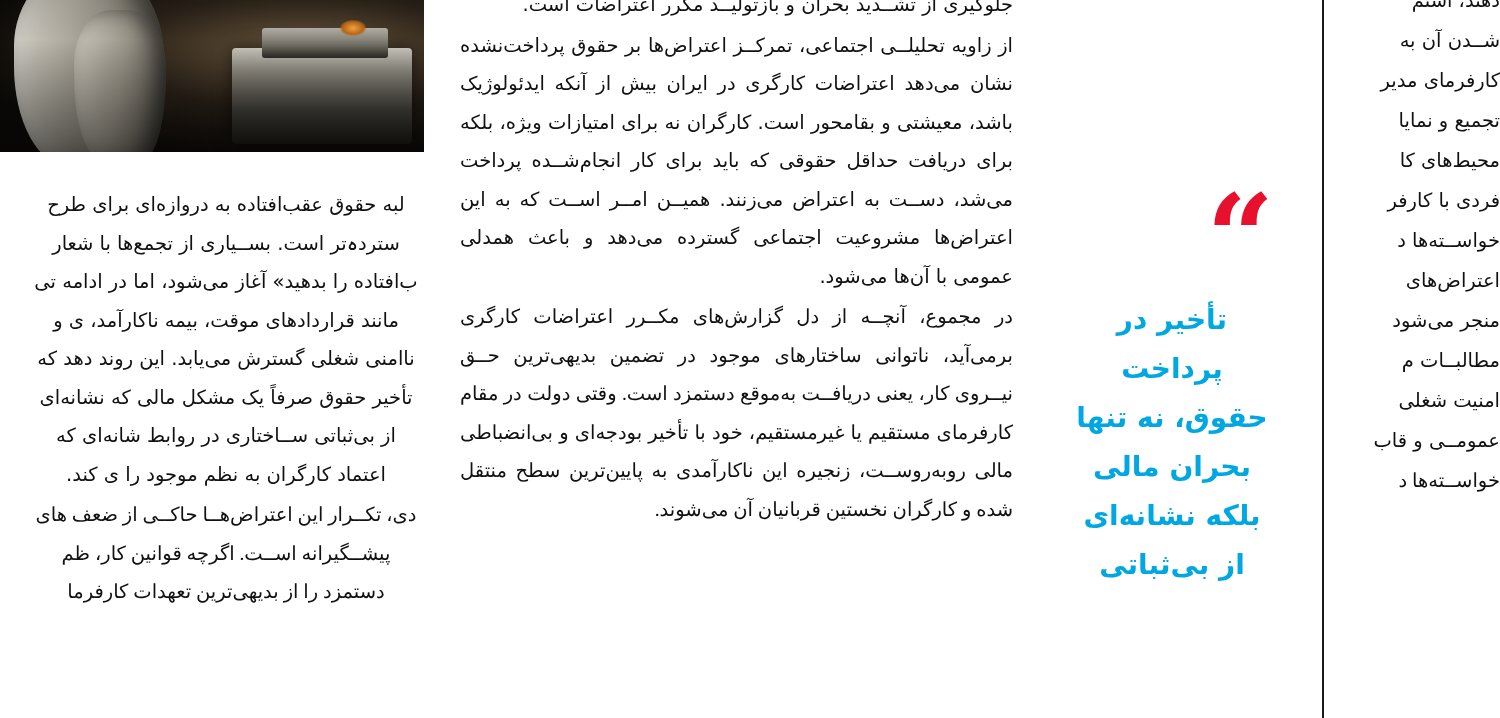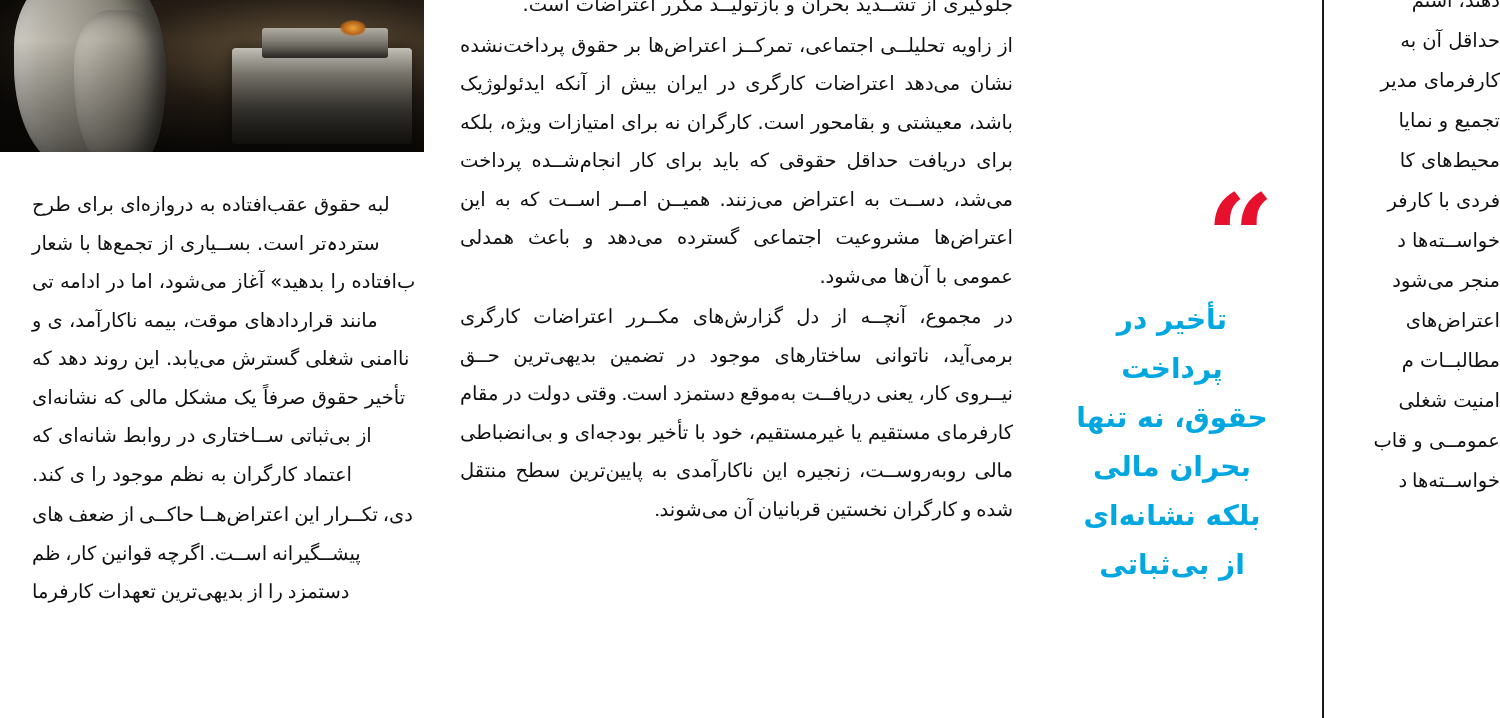--- a/index.html
+++ b/index.html
@@ -99,21 +99,21 @@
   .col-left {
     top: 186px;
     left: 0;
     width: 420px;
     right: auto;
     height: 532px;
     overflow: hidden;
     font-size: 19.5px;
     line-height: 38.5px;
   }
-  .col-left p { text-align: left; padding-left: 32px; }
+  .col-left p { text-align: center; padding-left: 32px; }
 
   
   .photo {
     position: absolute;
     top: -8px;
     left: 0;
     width: 424px;
     height: 160px;
     overflow: hidden;
     background: #0b0b0b;
@@ -208,27 +208,27 @@
 
   <div class="pullquote">
     <span class="quote-mark">“</span>
     <p class="quote-text">تأخیر در پرداخت حقوق، نه تنها بحران مالی بلکه نشانه‌ای از بی‌ثباتی</p>
   </div>
 
   <div class="rule-vertical"></div>
 
   <div class="col col-far-right">
     <p>دهند، استم</p>
-    <p>حداقل آن به</p>
+    <p>شــدن آن به</p>
     <p>کارفرمای مدیر</p>
     <p>تجمیع و نمایا</p>
     <p>محیط‌های کا</p>
     <p>فردی با کارفر</p>
     <p>خواســته‌ها د</p>
+    <p>اعتراض‌های</p>
     <p>منجر می‌شود</p>
-    <p>اعتراض‌های</p>
     <p>مطالبــات م</p>
     <p>امنیت شغلی</p>
     <p>عمومــی و قاب</p>
     <p>خواســته‌ها د</p>
   </div>
 
 </div>
 
 </body></html>

